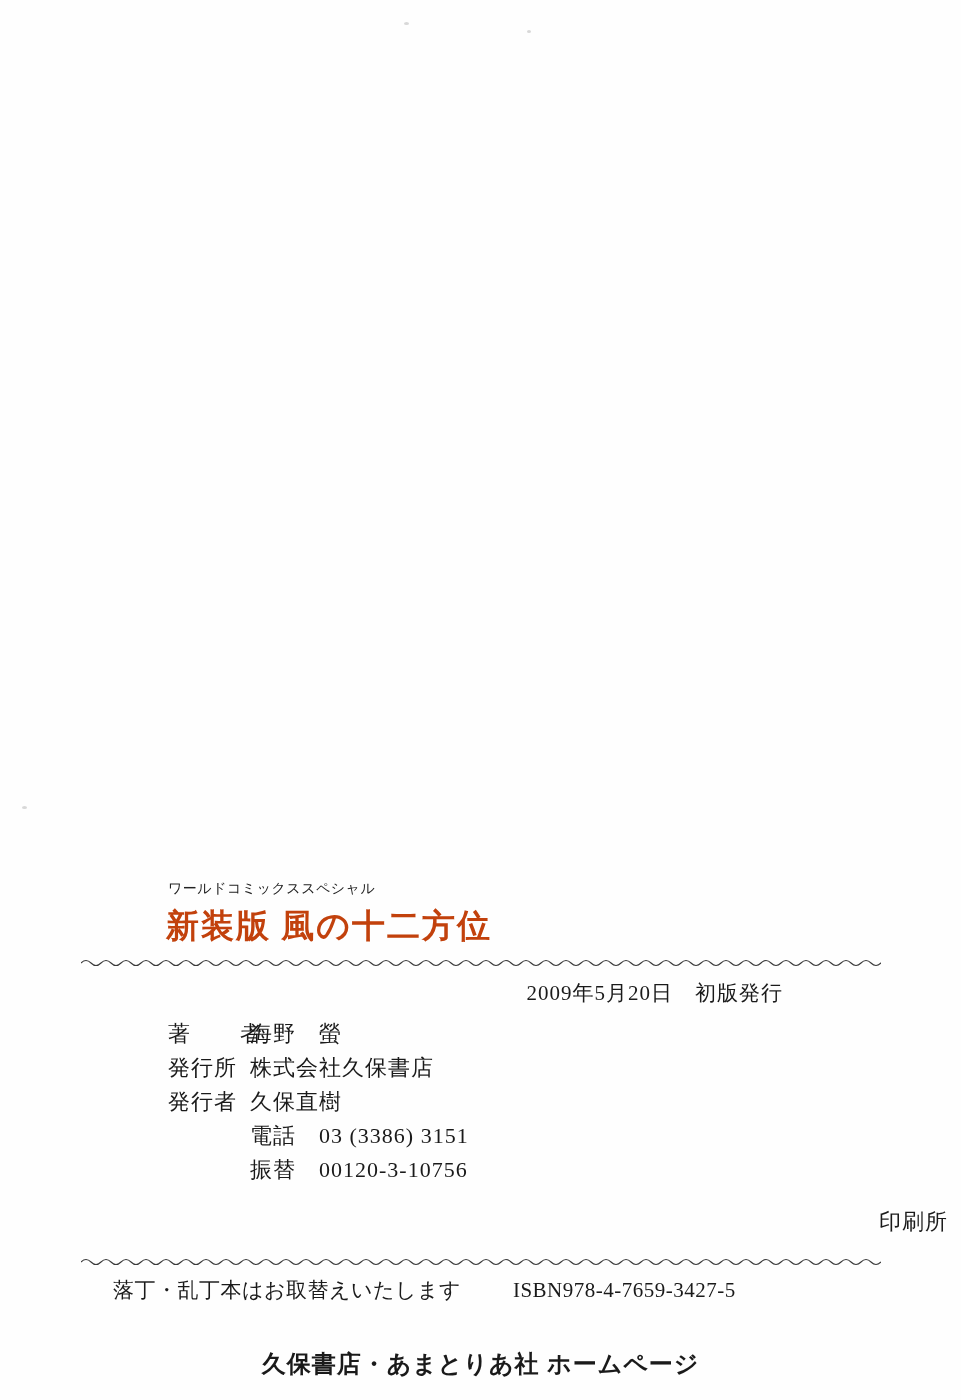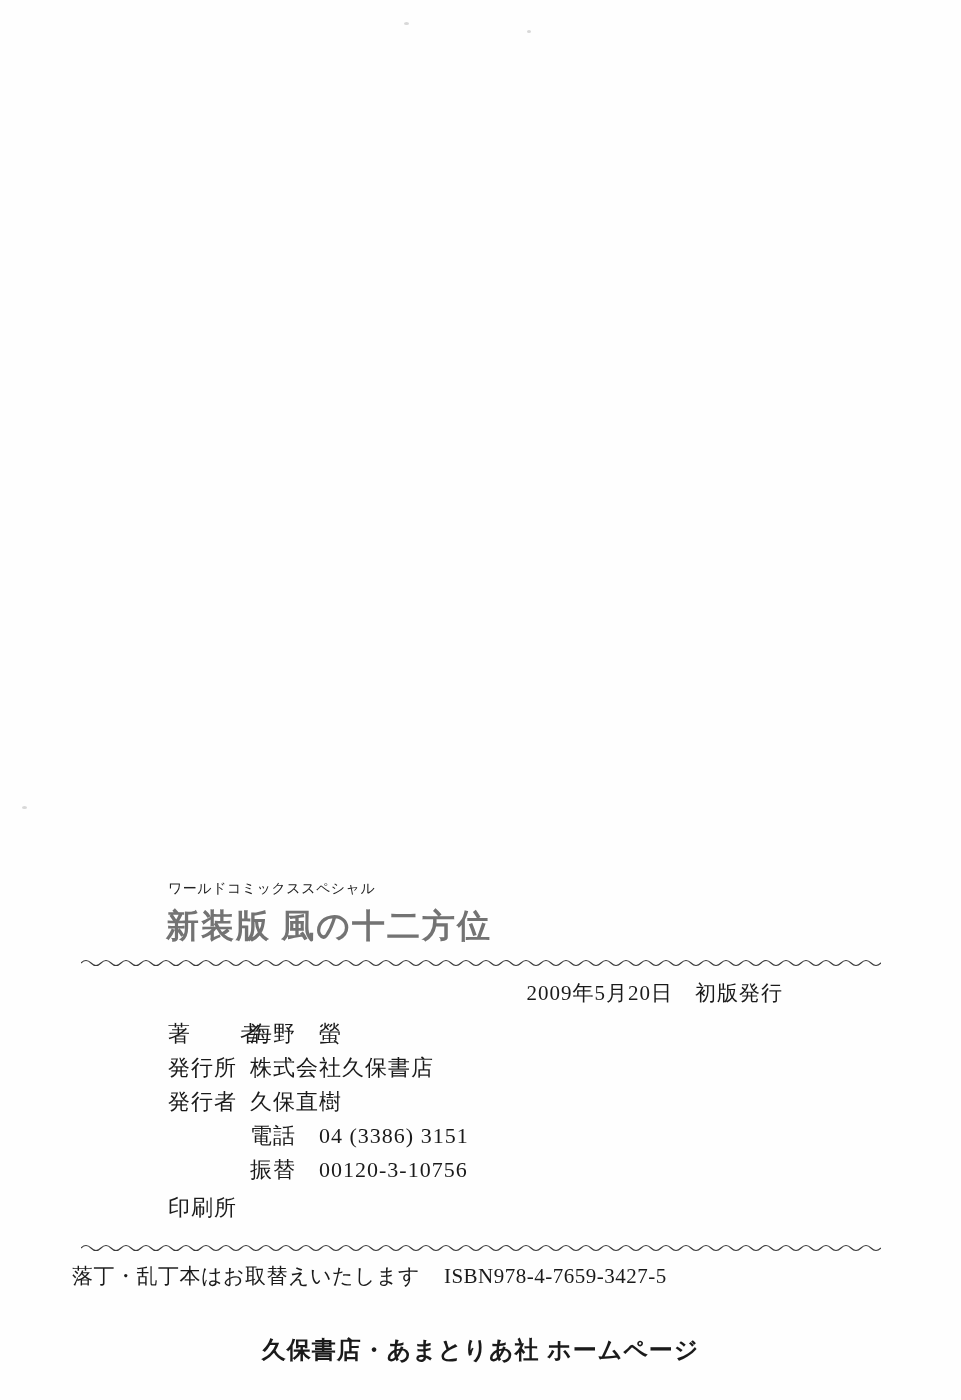--- a/index.html
+++ b/index.html
@@ -47,21 +47,21 @@
     margin-left: 168px;
     color: #222;
   }
 
   .book-title {
     font-size: 33px;
     font-weight: bold;
     letter-spacing: 2px;
     margin-left: 166px;
     margin-top: 6px;
-    color: #737373;
+    color: #c2410c;
     white-space: nowrap;
   }
 
   .wave-rule {
     margin: 8px auto 0 auto;
     width: 800px;
     height: 10px;
     display: block;
   }
 
@@ -92,36 +92,36 @@
   }
   .row .label.spaced {
     letter-spacing: 14px;
   }
   .row .value {
     letter-spacing: 1px;
     white-space: nowrap;
   }
   .row.indent .label { visibility: hidden; }
 
-  .row.printer { margin-top: 4px; }
+  .row.printer { margin-top: 18px; flex-direction: column; }
 
   .wave-rule.bottom {
     margin-top: 16px;
   }
 
   .footnote-row {
     display: flex;
     align-items: baseline;
     margin-top: 10px;
     font-size: 21px;
-    padding-left: 72px;
+    padding-left: 113px;
     letter-spacing: 0.5px;
   }
   .footnote-row .isbn {
-    margin-left: 24px;
+    margin-left: 52px;
     letter-spacing: 0.5px;
   }
 
   .homepage {
     text-align: center;
     margin-top: 44px;
   }
   .homepage .hp-title {
     font-family: "Liberation Sans", "DejaVu Sans", sans-serif;
     font-size: 24px;
@@ -158,21 +158,21 @@
       <div class="row">
         <div class="label">発行所</div>
         <div class="value">株式会社久保書店</div>
       </div>
       <div class="row">
         <div class="label">発行者</div>
         <div class="value">久保直樹</div>
       </div>
       <div class="row indent">
         <div class="label"></div>
-        <div class="value">電話　04 (3386) 3151</div>
+        <div class="value">電話　03 (3386) 3151</div>
       </div>
       <div class="row indent">
         <div class="label"></div>
         <div class="value">振替　00120-3-10756</div>
       </div>
       <div class="row printer">
         <div class="label">印刷所</div>
       </div>
     </div>
 

